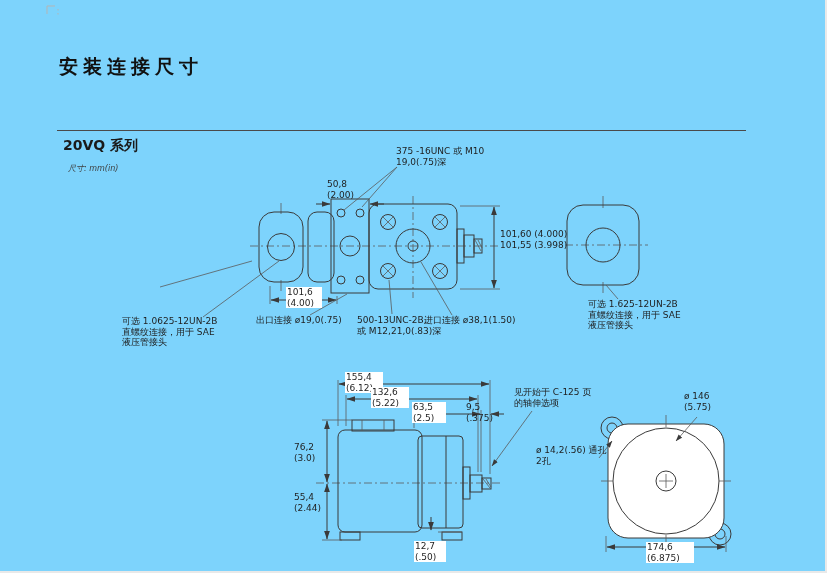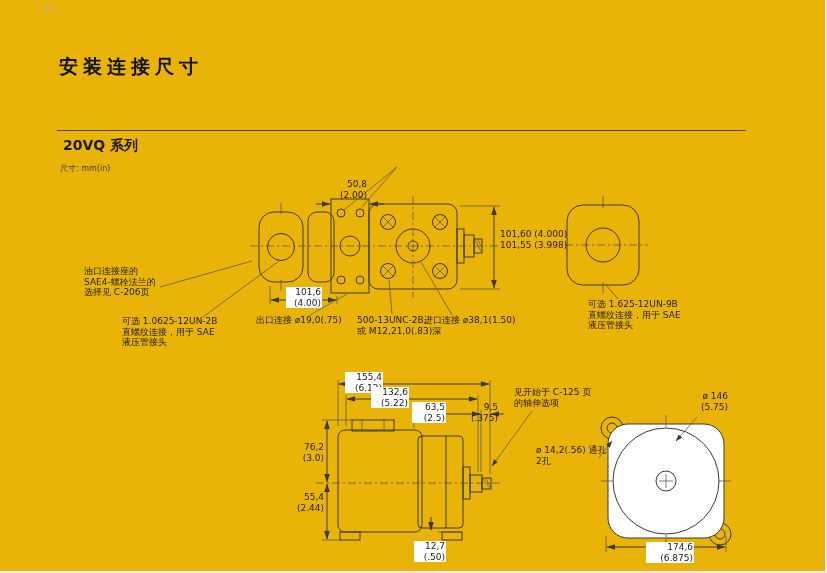--- a/index.html
+++ b/index.html
@@ -1,35 +1,35 @@
 <!DOCTYPE html>
 <html><head>
 <meta charset="utf-8">
 <style>
   * { margin:0; padding:0; box-sizing:border-box; }
   html,body { background:#ffffff; }
   #page {
-    position:relative; width:827px; height:573px; background:#eab308;
+    position:relative; width:827px; height:573px; background:#7dd3fc;
     font-family:"DejaVu Sans","Liberation Sans",sans-serif; color:#1a1a1a;
     overflow:hidden; border-right:2px solid #e9e9e9; border-bottom:2px solid #e9e9e9;
   }
   svg.draw { position:absolute; left:0; top:0; z-index:1; }
   .geo  { stroke:#3a3a3a; stroke-width:1; fill:none; }
   .thin { stroke:#5a5a5a; stroke-width:0.8; fill:none; }
   .dash { stroke-dasharray:8 3 2 3; }
   .lbl {
     position:absolute; z-index:2; font-size:9px; line-height:1.18;
     color:#1e1e1e; white-space:pre-line;
   }
-  .c   { text-align:right; }
+  .c   { text-align:left; }
   .bgw { background:#fff; padding:0 1px; }
   #title  { position:absolute; left:59px;  top:54px;  font-size:19px; font-weight:600; letter-spacing:5px; color:#111; z-index:2;}
   #rule   { position:absolute; left:57px;  top:130px; width:689px; height:1px; background:#4a4a4a; z-index:2;}
   #series { position:absolute; left:63px;  top:137px; font-size:14px; font-weight:700; z-index:2;}
-  #units  { position:absolute; left:60px;  top:163px; font-size:8px; color:#3d3d3d; z-index:2;}
+  #units  { position:absolute; left:68px;  top:163px; font-size:8px; color:#3d3d3d; z-index:2;font-style:italic;}
 </style>
 </head>
 <body>
 
 <div id="page">
 
   <div id="title">安装连接尺寸</div>
   <div id="rule"></div>
   <div id="series">20VQ 系列</div>
   <div id="units">尺寸: mm(in)</div>
@@ -139,37 +139,36 @@
         <line x1="431" y1="517" x2="431" y2="530" marker-end="url(#arr)"></line>
         <path class="thin" d="M606,536 V552 M726,536 V552"></path>
         <line x1="607" y1="547" x2="725" y2="547" marker-start="url(#arr)" marker-end="url(#arr)"></line>
         <line class="thin" x1="532" y1="411" x2="492" y2="466" marker-end="url(#arr)"></line>
         <line class="thin" x1="697" y1="417" x2="676" y2="441" marker-end="url(#arr)"></line>
         <line class="thin" x1="599" y1="458" x2="612" y2="441" marker-end="url(#arr)"></line>
       </g>
     </g>
   </svg>
 
+  <div class="lbl" style="left:396px;top:146px;width:112px">375 -16UNC 或 M10
+19,0(.75)深</div>
   <div class="lbl c" style="left:327px;top:179px;width:40px">50,8
 (2.00)</div>
   <div class="lbl" style="left:500px;top:229px;width:82px">101,60 (4.000)
 101,55 (3.998)</div>
   <div class="lbl c bgw" style="left:286px;top:287px;width:36px">101,6
 (4.00)</div>
-  <div class="lbl" style="left:84px;top:266px;width:94px">油口连接座的
-SAE4-螺栓法兰的
-选择见 C-206页</div>
   <div class="lbl" style="left:122px;top:316px;width:114px">可选 1.0625-12UN-2B
 直螺纹连接，用于 SAE
 液压管接头</div>
   <div class="lbl" style="left:256px;top:315px;width:86px">出口连接 ø19,0(.75)</div>
   <div class="lbl" style="left:357px;top:315px;width:94px">500-13UNC-2B,
 或 M12,21,0(.83)深</div>
   <div class="lbl" style="left:424px;top:315px;width:92px">进口连接 ø38,1(1.50)</div>
-  <div class="lbl" style="left:588px;top:299px;width:110px">可选 1.625-12UN-9B
+  <div class="lbl" style="left:588px;top:299px;width:110px">可选 1.625-12UN-2B
 直螺纹连接，用于 SAE
 液压管接头</div>
 
   <div class="lbl c bgw" style="left:345px;top:372px;width:38px">155,4
 (6.12)</div>
   <div class="lbl c bgw" style="left:371px;top:387px;width:38px">132,6
 (5.22)</div>
   <div class="lbl c bgw" style="left:412px;top:402px;width:34px">63,5
 (2.5)</div>
   <div class="lbl c" style="left:466px;top:402px;width:32px">9,5

